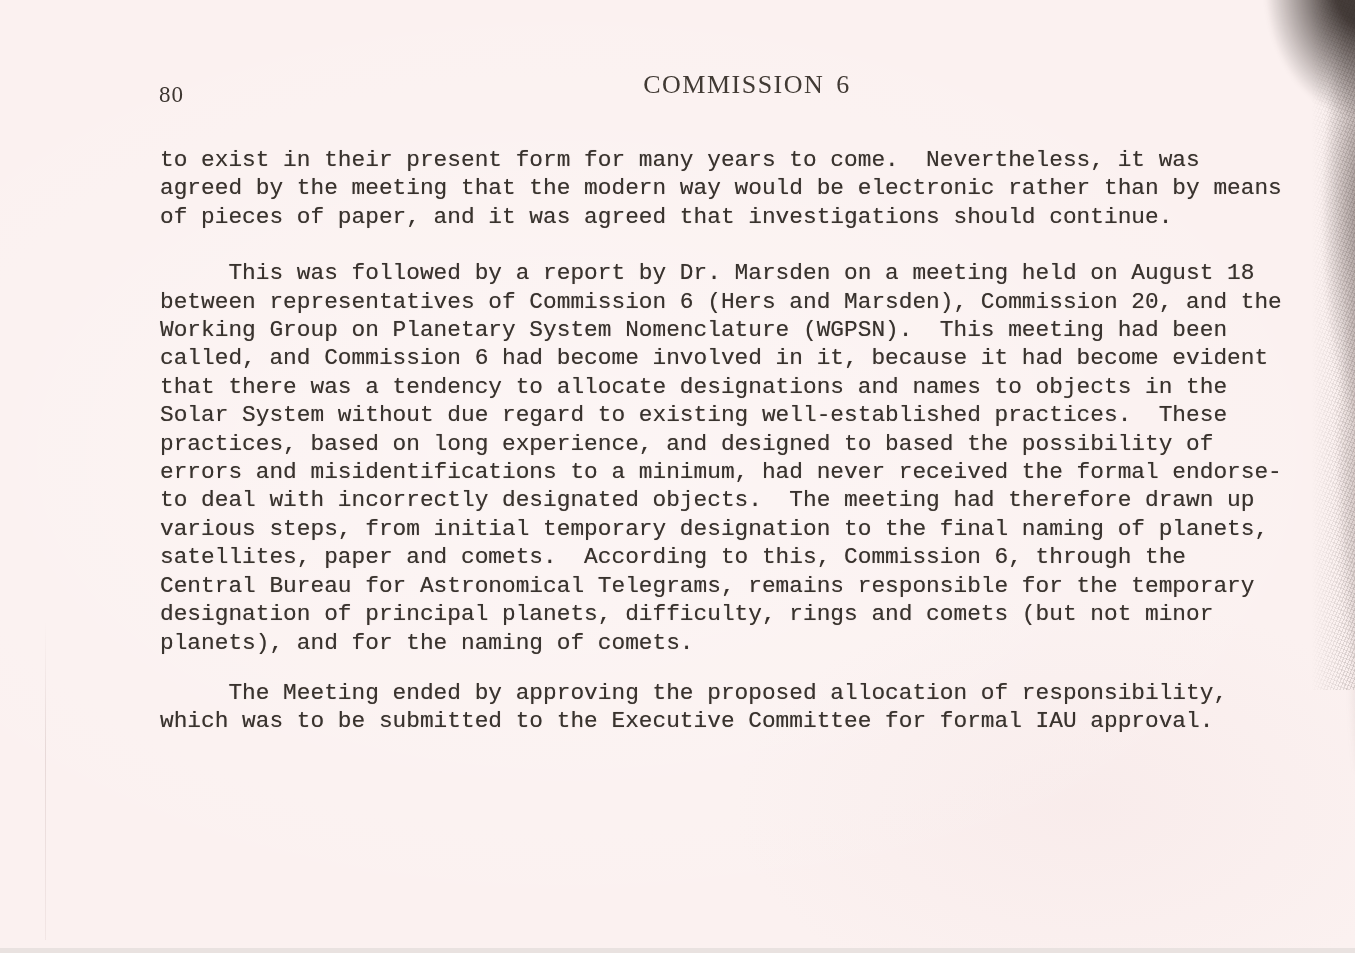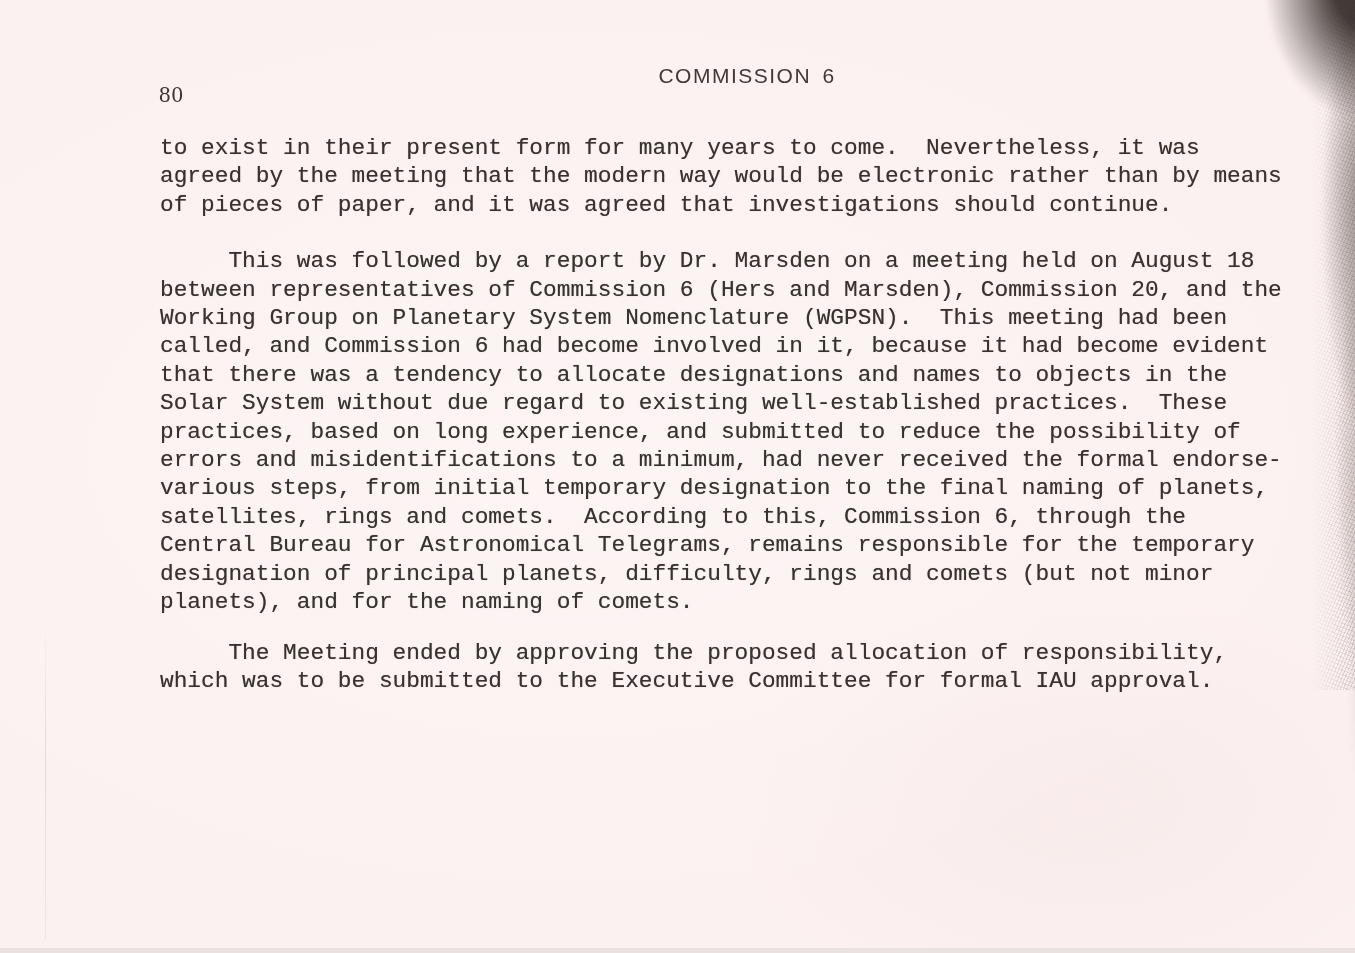--- a/index.html
+++ b/index.html
@@ -22,41 +22,41 @@
     left: 159px;
     top: 82px;
     font-family: "Liberation Serif", serif;
     font-size: 23px;
     color: #3c3530;
     letter-spacing: 1px;
   }
   .running-header {
     position: absolute;
     left: 747px;
-    top: 64px;
+    top: 70px;
     transform: translateX(-50%);
-    font-family: Liberation Sans, sans-serif;
-    font-size: 21px;
+    font-family: Liberation Serif, serif;
+    font-size: 26px;
     color: #413a34;
     letter-spacing: 1.5px;
     word-spacing: 4px;
     white-space: pre;
   }
   .text-block {
     position: absolute;
     left: 160px;
     top: 134px;
     width: 1160px;
     font-family: "Liberation Mono", "DejaVu Sans Mono", monospace;
     font-size: 22.8px;
     line-height: 28.4px;
     color: #38322d;
     text-shadow: 0 0 0.7px rgba(56,50,45,0.55);
   }
-  .paragraph { margin: 0 0 28px 0; }
+  .paragraph { margin: 12px 0 28px 0; }
   .paragraph:last-child { margin-bottom: 0; }
   .paragraph + .paragraph.closing { margin-top: -6px; }
   .line { white-space: pre; }
   
   .edge-shadow {
     position: absolute;
     top: -8px;
     right: -6px;
     width: 110px;
     height: 780px;
@@ -107,24 +107,25 @@
         <div class="line">agreed by the meeting that the modern way would be electronic rather than by means</div>
         <div class="line">of pieces of paper, and it was agreed that investigations should continue.</div>
       </div>
       <div class="paragraph">
         <div class="line">     This was followed by a report by Dr. Marsden on a meeting held on August 18</div>
         <div class="line">between representatives of Commission 6 (Hers and Marsden), Commission 20, and the</div>
         <div class="line">Working Group on Planetary System Nomenclature (WGPSN).  This meeting had been</div>
         <div class="line">called, and Commission 6 had become involved in it, because it had become evident</div>
         <div class="line">that there was a tendency to allocate designations and names to objects in the</div>
         <div class="line">Solar System without due regard to existing well-established practices.  These</div>
-        <div class="line">practices, based on long experience, and submitted to reduce the possibility of</div>
+        <div class="line">practices, based on long experience, and designed to based the possibility of</div>
         <div class="line">errors and misidentifications to a minimum, had never received the formal endorse-</div>
+        <div class="line">to deal with incorrectly designated objects.  The meeting had therefore drawn up</div>
         <div class="line">various steps, from initial temporary designation to the final naming of planets,</div>
-        <div class="line">satellites, rings and comets.  According to this, Commission 6, through the</div>
+        <div class="line">satellites, paper and comets.  According to this, Commission 6, through the</div>
         <div class="line">Central Bureau for Astronomical Telegrams, remains responsible for the temporary</div>
         <div class="line">designation of principal planets, difficulty, rings and comets (but not minor</div>
         <div class="line">planets), and for the naming of comets.</div>
       </div>
       <div class="paragraph closing">
         <div class="line">     The Meeting ended by approving the proposed allocation of responsibility,</div>
         <div class="line">which was to be submitted to the Executive Committee for formal IAU approval.</div>
       </div>
     </div>
 

